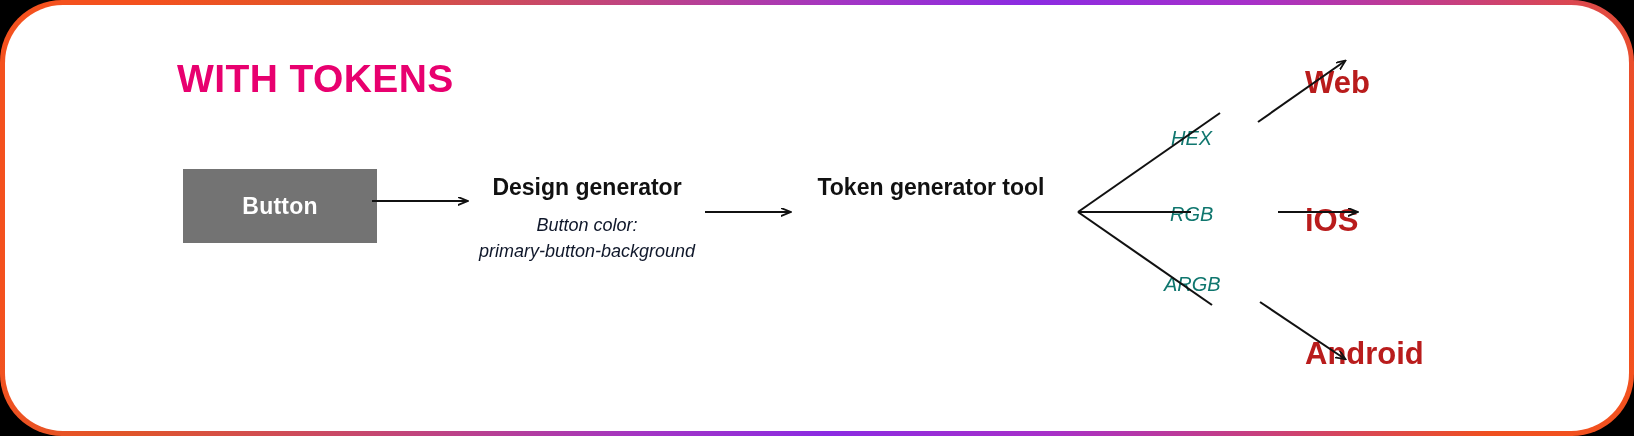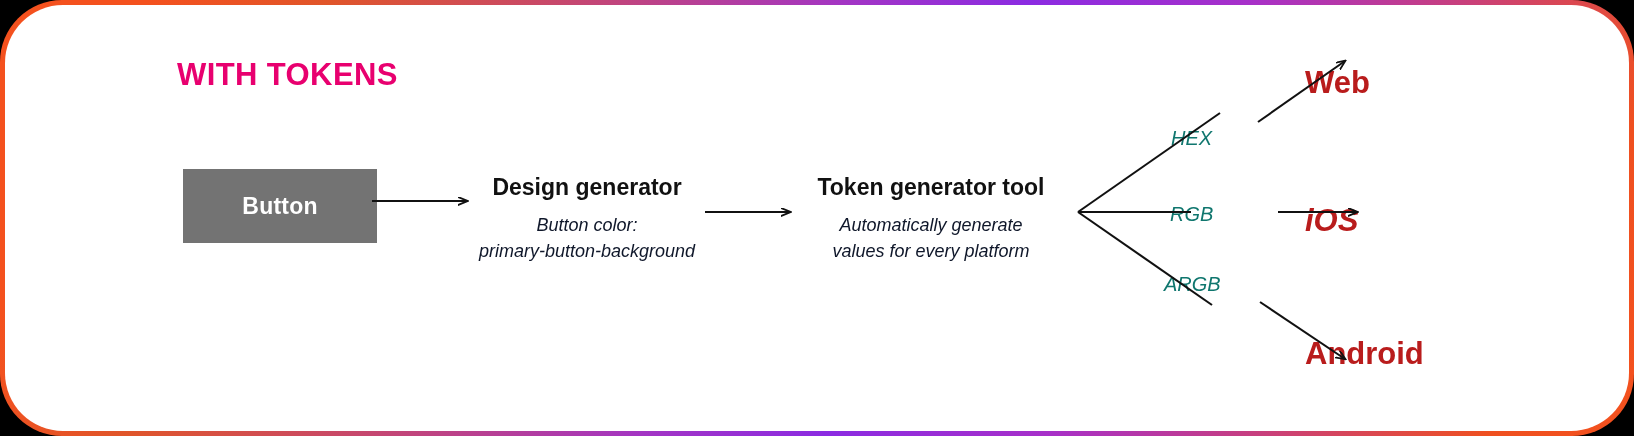--- a/index.html
+++ b/index.html
@@ -45,21 +45,21 @@
     border-radius: 58px;
     position: relative;
     overflow: hidden;
   }
 
   
   #page-title {
     position: absolute;
     left: 172px;
     top: 52px;
-    font-size: 31px;
+    font-size: 39px;
     font-weight: bold;
     letter-spacing: 0.4px;
     color: #E8006F;
     white-space: nowrap;
   }
 
   
   #button-swatch {
     position: absolute;
     left: 178px;
@@ -112,21 +112,21 @@
 
   
   .platform-label {
     position: absolute;
     font-size: 31px;
     font-weight: bold;
     color: #b91c1c;
     white-space: nowrap;
   }
   #platform-web     { left: 1300px; top: 60px; }
-  #platform-ios     { left: 1300px; top: 198px; font-style: italic; }
+  #platform-ios     { left: 1300px; top: 198px; }
   #platform-android { left: 1300px; top: 331px; }
 
   
   .format-label {
     position: absolute;
     font-size: 20px;
     font-style: italic;
     color: #0f766e;
     white-space: nowrap;
   }
@@ -159,24 +159,20 @@
     <div class="stage" id="stage-design">
       <div class="stage-title">Design generator</div>
       <div class="stage-sub">
         <div>Button color:</div>
         <div>primary-button-background</div>
       </div>
     </div>
 
     <div class="stage" id="stage-generator">
       <div class="stage-title">Token generator tool</div>
-      <div class="stage-sub">
-        <div>Automatically generate</div>
-        <div>values for every platform</div>
-      </div>
     </div>
 
     <div class="format-label" id="format-hex">HEX</div>
     <div class="format-label" id="format-rgb">RGB</div>
     <div class="format-label" id="format-argb">ARGB</div>
 
     <div class="platform-label" id="platform-web">Web</div>
     <div class="platform-label" id="platform-ios">iOS</div>
     <div class="platform-label" id="platform-android">Android</div>
 

